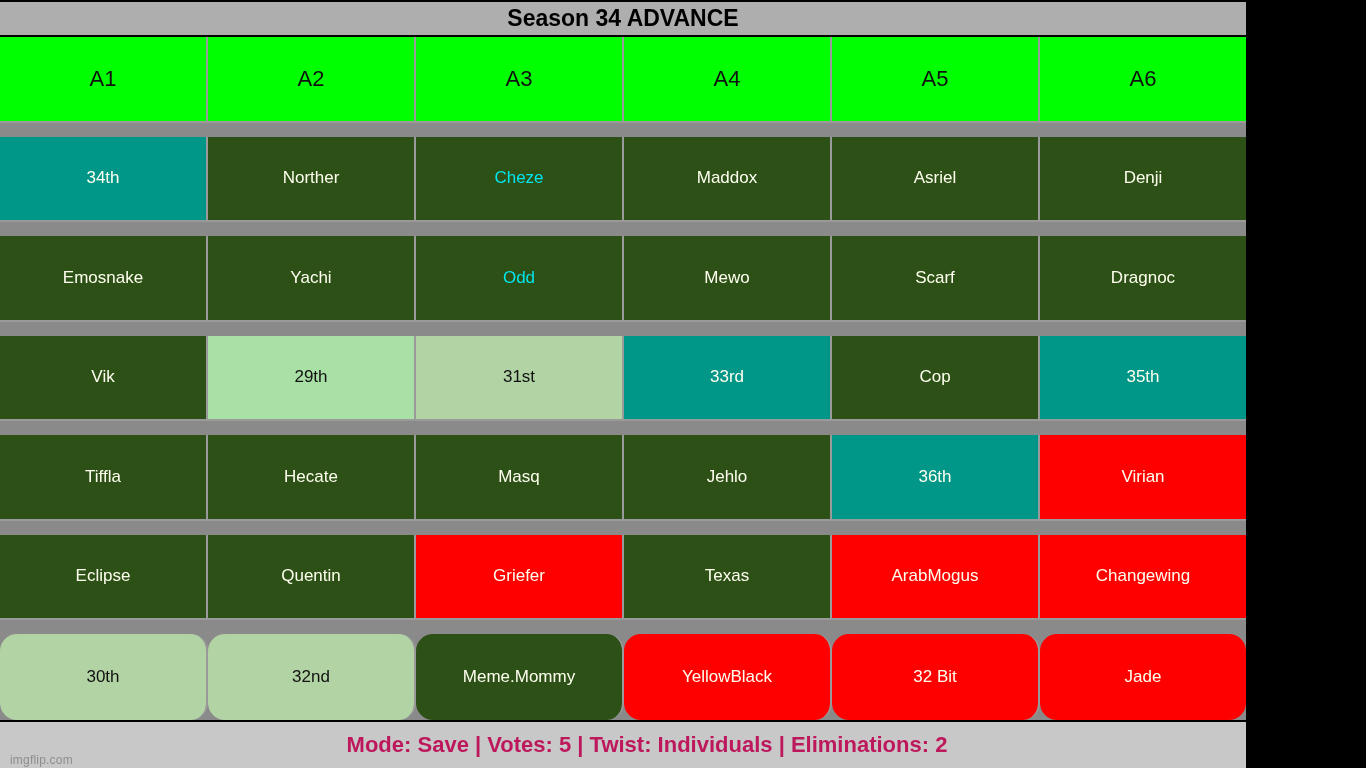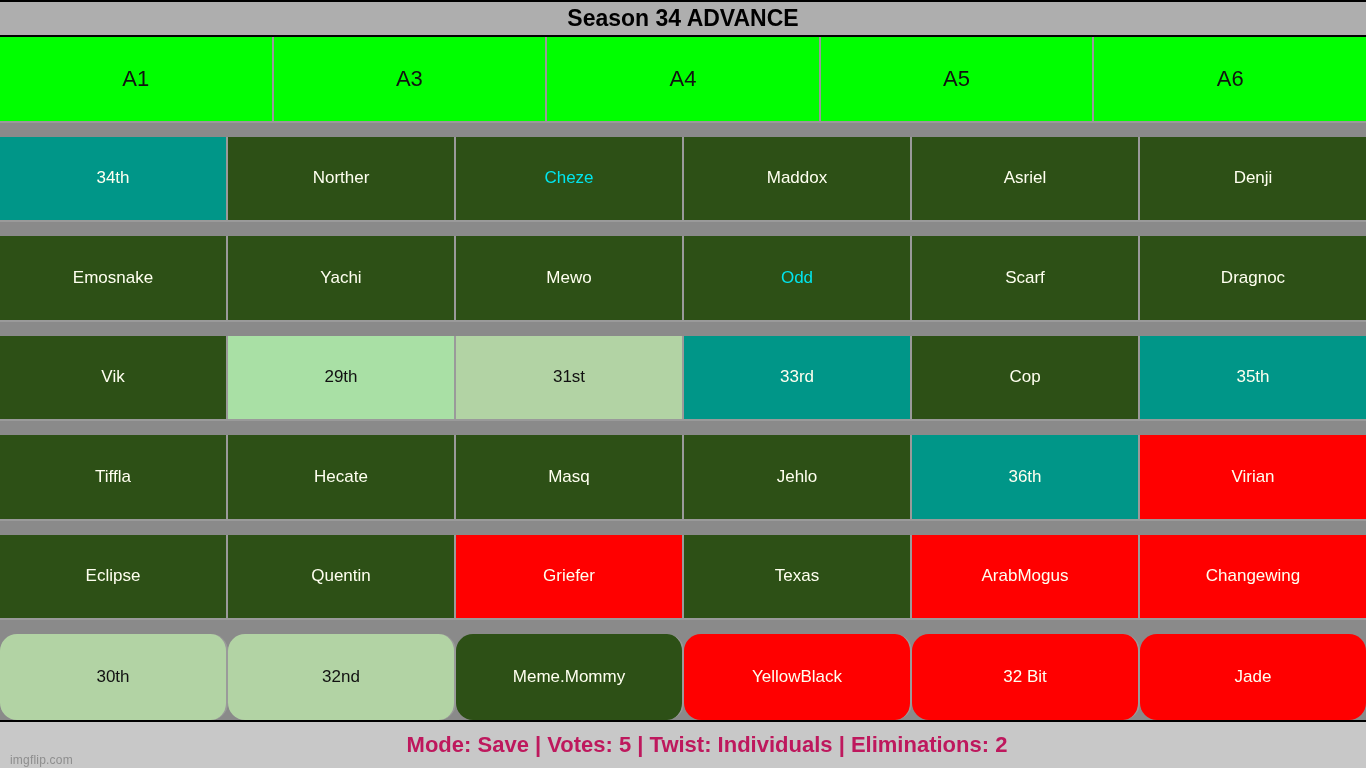--- a/index.html
+++ b/index.html
@@ -6,21 +6,21 @@
   html, body {
     margin: 0;
     padding: 0;
     background: #000000;
   }
   body {
     font-family: "Liberation Sans", sans-serif;
   }
   #app {
     position: relative;
-    width: 1366px;
+    width: 1246px;
     height: 768px;
     background: #000000;
     overflow: hidden;
     display: flex;
     flex-direction: column;
     box-sizing: border-box;
   }
 
   
   .titlebar {
@@ -127,38 +127,39 @@
 
 <div id="app">
 
   <div class="titlebar">
     <span class="title-text">Season 34 ADVANCE</span>
   </div>
 
   <div class="grid" id="grid-root">
       <div class="grid-row">
         <div class="cell bg-header tx-dark header-cell">A1</div>
+        <div class="cell bg-header tx-dark header-cell">A2</div>
         <div class="cell bg-header tx-dark header-cell">A3</div>
         <div class="cell bg-header tx-dark header-cell">A4</div>
         <div class="cell bg-header tx-dark header-cell">A5</div>
         <div class="cell bg-header tx-dark header-cell">A6</div>
       </div>
       <div class="grid-row">
         <div class="cell bg-teal tx-white">34th</div>
         <div class="cell bg-green tx-white">Norther</div>
         <div class="cell bg-green tx-cyan">Cheze</div>
         <div class="cell bg-green tx-white">Maddox</div>
         <div class="cell bg-green tx-white">Asriel</div>
         <div class="cell bg-green tx-white">Denji</div>
       </div>
       <div class="grid-row">
         <div class="cell bg-green tx-white">Emosnake</div>
         <div class="cell bg-green tx-white">Yachi</div>
+        <div class="cell bg-green tx-cyan">Odd</div>
         <div class="cell bg-green tx-white">Mewo</div>
-        <div class="cell bg-green tx-cyan">Odd</div>
         <div class="cell bg-green tx-white">Scarf</div>
         <div class="cell bg-green tx-white">Dragnoc</div>
       </div>
       <div class="grid-row">
         <div class="cell bg-green tx-white">Vik</div>
         <div class="cell bg-mint tx-dark">29th</div>
         <div class="cell bg-sage tx-dark">31st</div>
         <div class="cell bg-teal tx-white">33rd</div>
         <div class="cell bg-green tx-white">Cop</div>
         <div class="cell bg-teal tx-white">35th</div>

